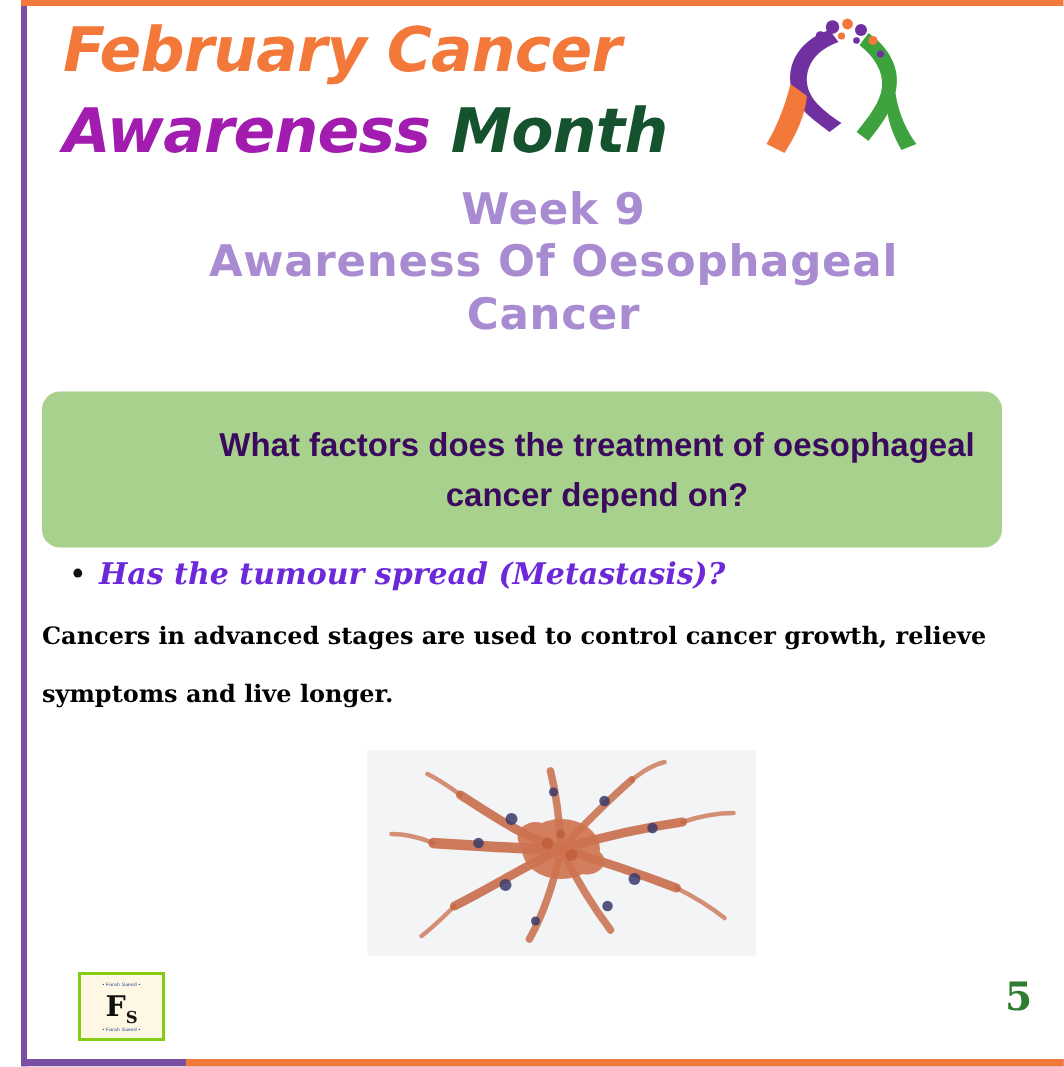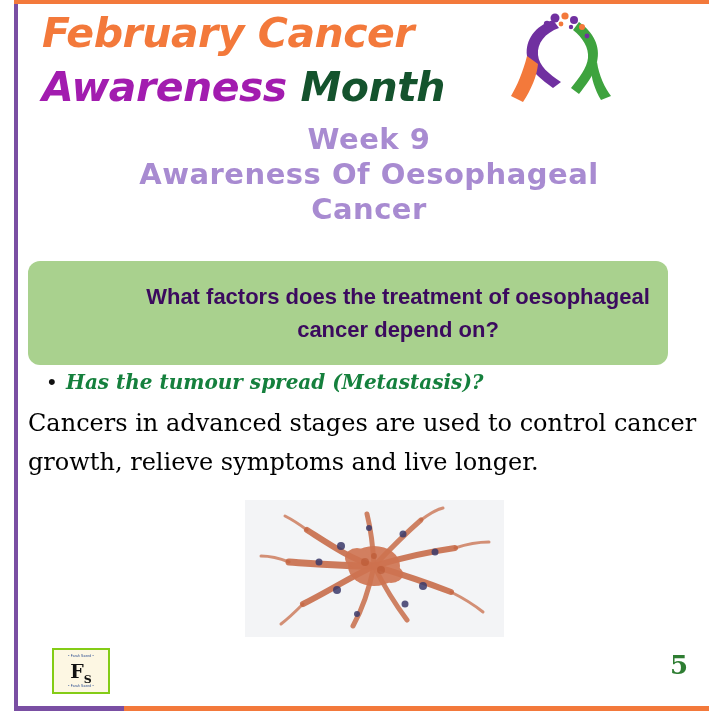--- a/index.html
+++ b/index.html
@@ -77,33 +77,33 @@
 
   
   .bullet-row{
     position:absolute;left:34px;top:369px;width:640px;
     display:flex;align-items:flex-start;
   }
   .bullet-dot{
     width:18px;color:#111;font-size:22px;line-height:26px;
   }
   .bullet-text{
-    color:#15803d;
+    color:#6d28d9;
     font-family:"DejaVu Serif", serif;
     font-weight:bold;font-style:italic;
     font-size:20px;line-height:26px;
   }
 
   
   .body-para{
     position:absolute;left:14px;top:404px;width:670px;
     color:#000000;
     font-family:"DejaVu Serif", serif;
-    font-weight:normal;
-    font-size:24px;
+    font-weight:bold;
+    font-size:16px;
     line-height:39px;
   }
 
   
   .figure{
     position:absolute;left:231px;top:500px;width:259px;height:137px;
     background:#f2f3f5;
     overflow:hidden;
   }
 

